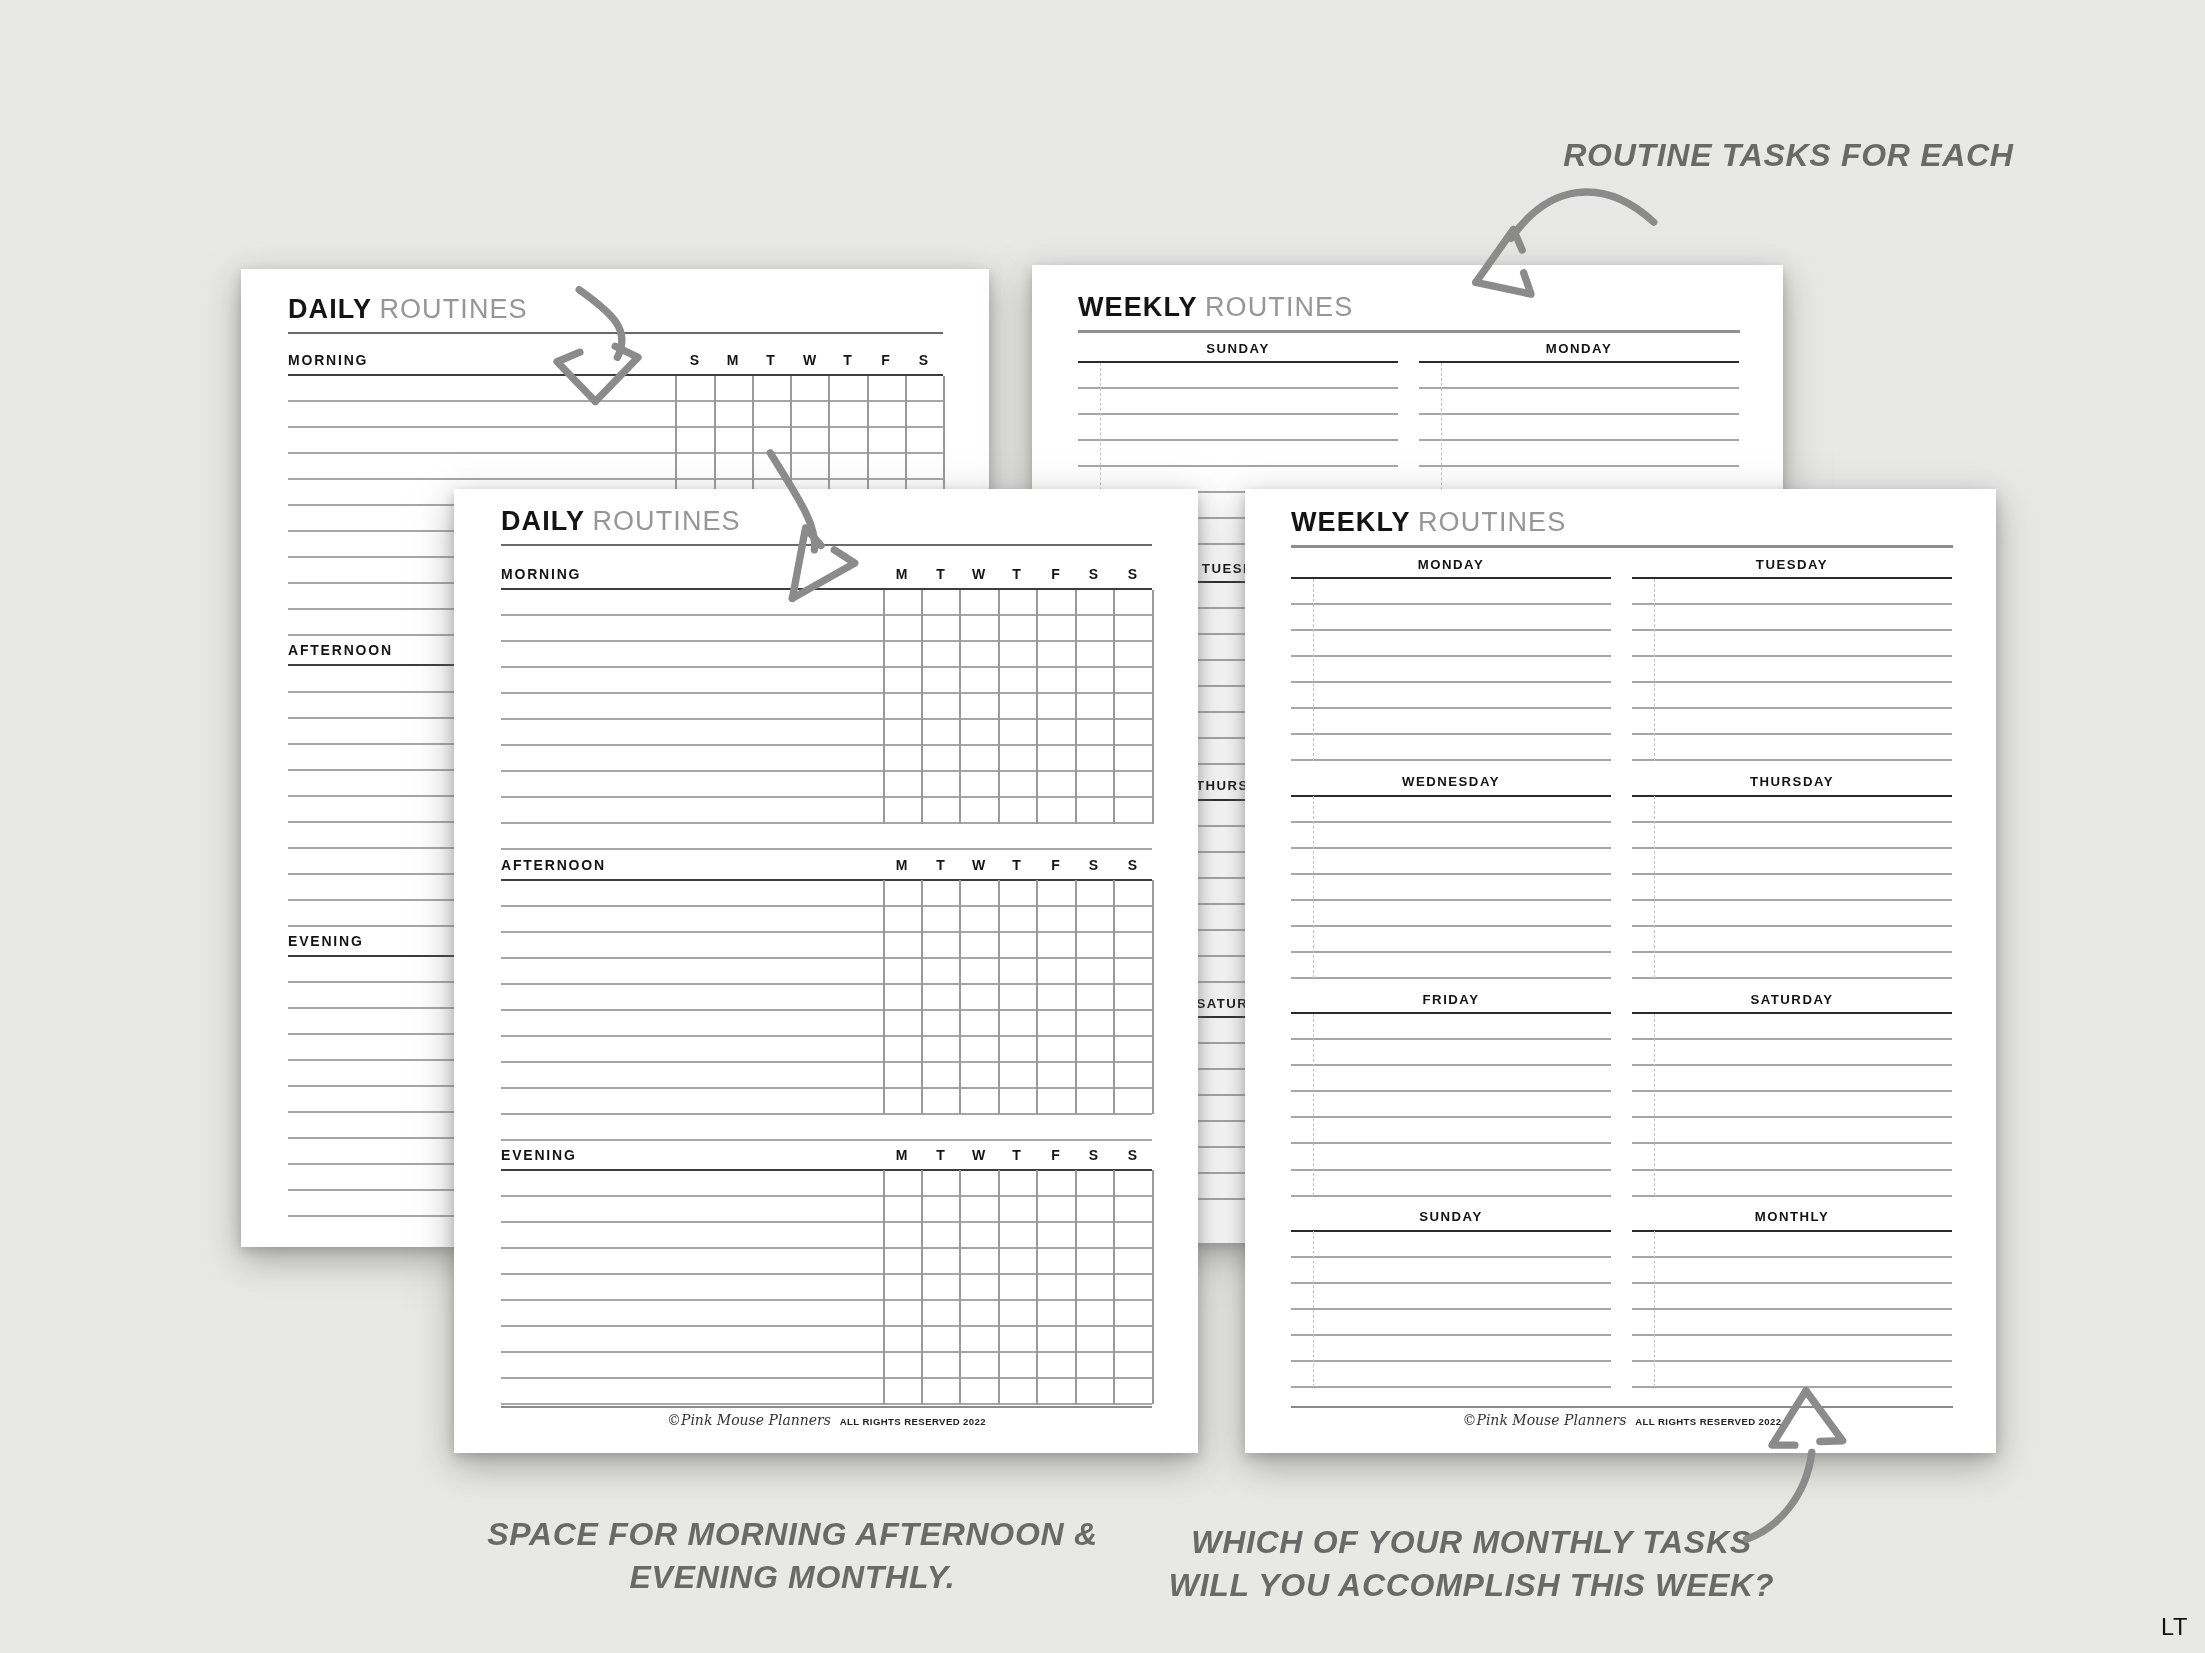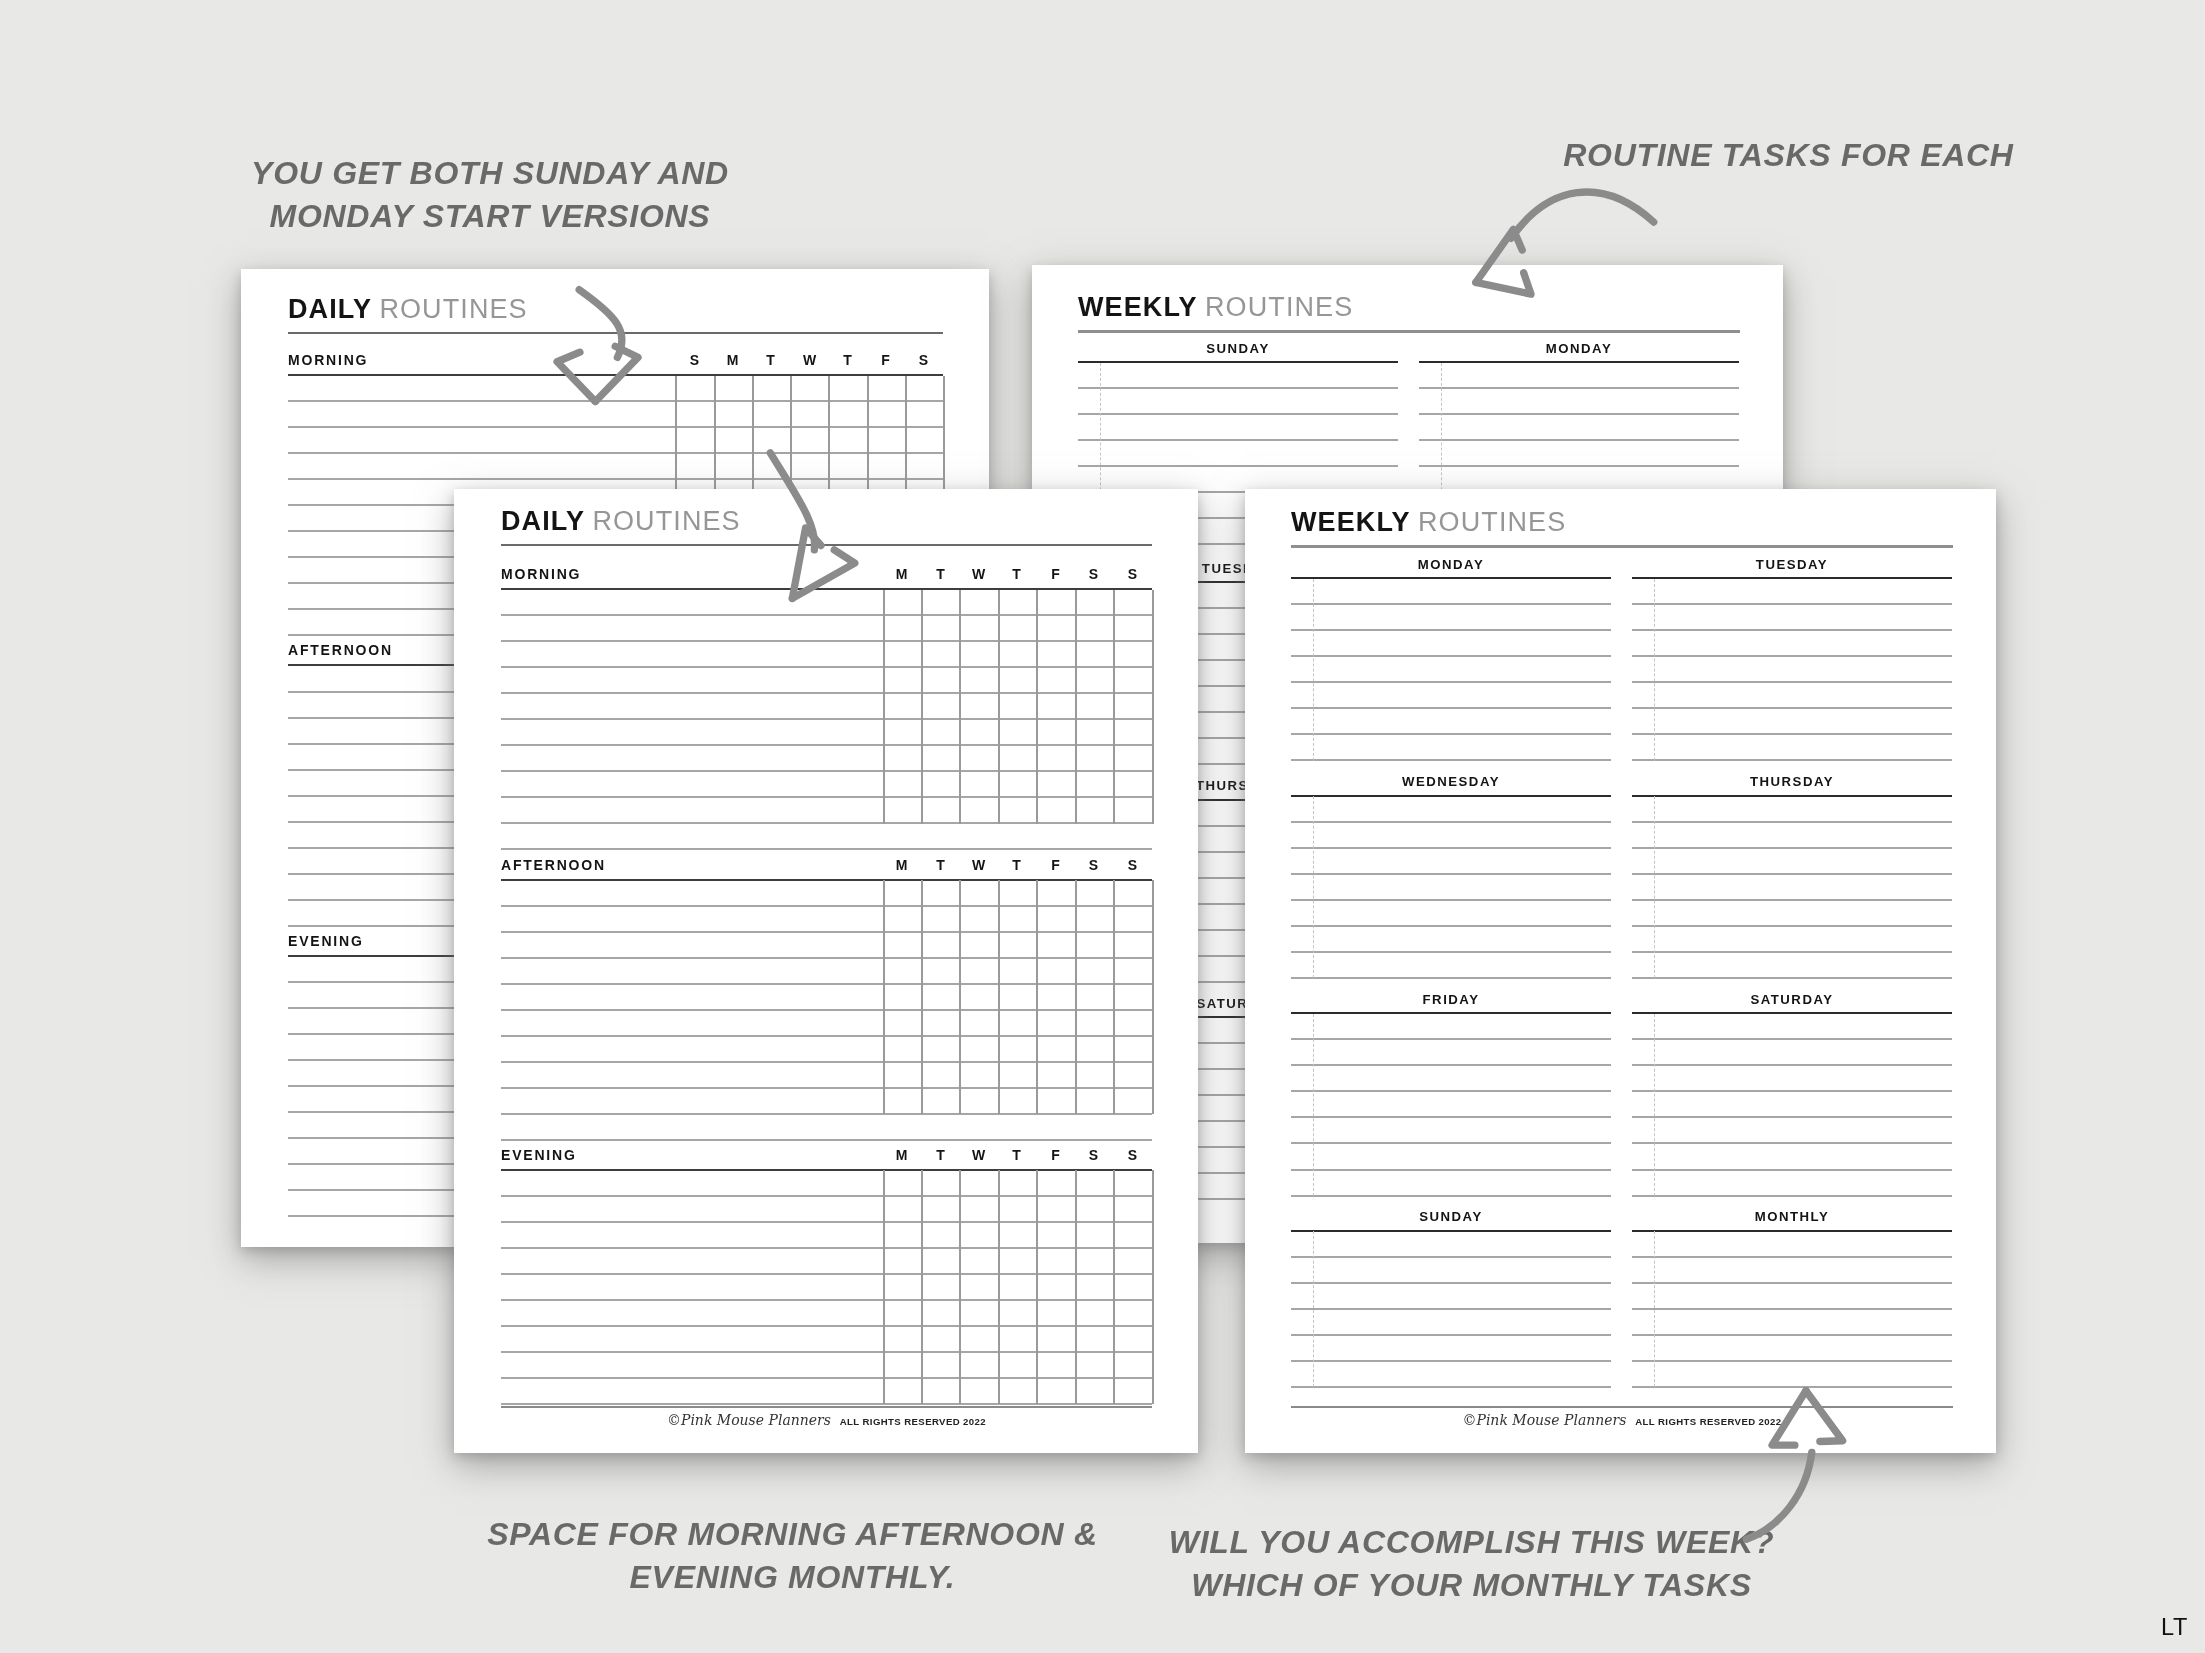--- a/index.html
+++ b/index.html
@@ -397,31 +397,27 @@
       <path d="M 2008 384 L 2059 312 L 2071 340"></path>
       <path d="M 2008 384 L 2083 400 L 2073 371"></path>
     </g>
     <g>
       <path d="M 2376 2094 C 2422 2078, 2458 2032, 2465 1976"></path>
       <path d="M 2457 1892 L 2411 1966 L 2442 1966"></path>
       <path d="M 2457 1892 L 2507 1960 L 2476 1961"></path>
     </g>
   </svg>
 
-  <div class="note" id="noteTL">
-    <div>YOU GET BOTH SUNDAY AND</div>
-    <div>MONDAY START VERSIONS</div>
-  </div>
   <div class="note" id="noteTR">
     <div>ROUTINE TASKS FOR EACH</div>
   </div>
   <div class="note" id="noteBL">
     <div>SPACE FOR MORNING AFTERNOON &amp;</div>
     <div>EVENING MONTHLY.</div>
   </div>
   <div class="note" id="noteBR">
+    <div>WHICH OF YOUR MONTHLY TASKS</div>
     <div>WILL YOU ACCOMPLISH THIS WEEK?</div>
-    <div>WHICH OF YOUR MONTHLY TASKS</div>
   </div>
 
   <div class="lt">LT</div>
 </div>
 
 
 </body></html>

